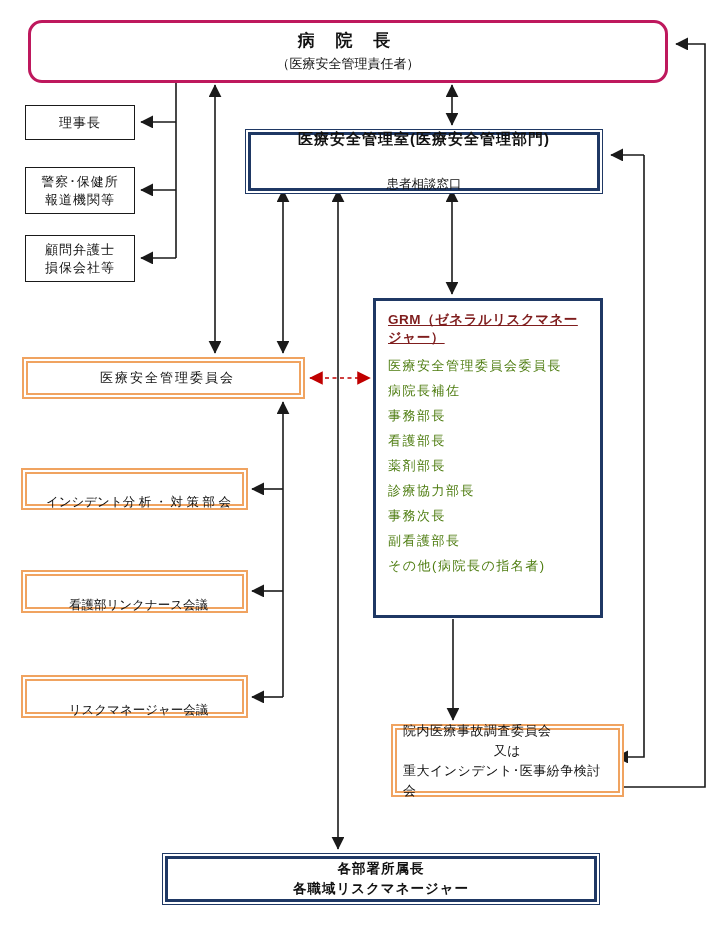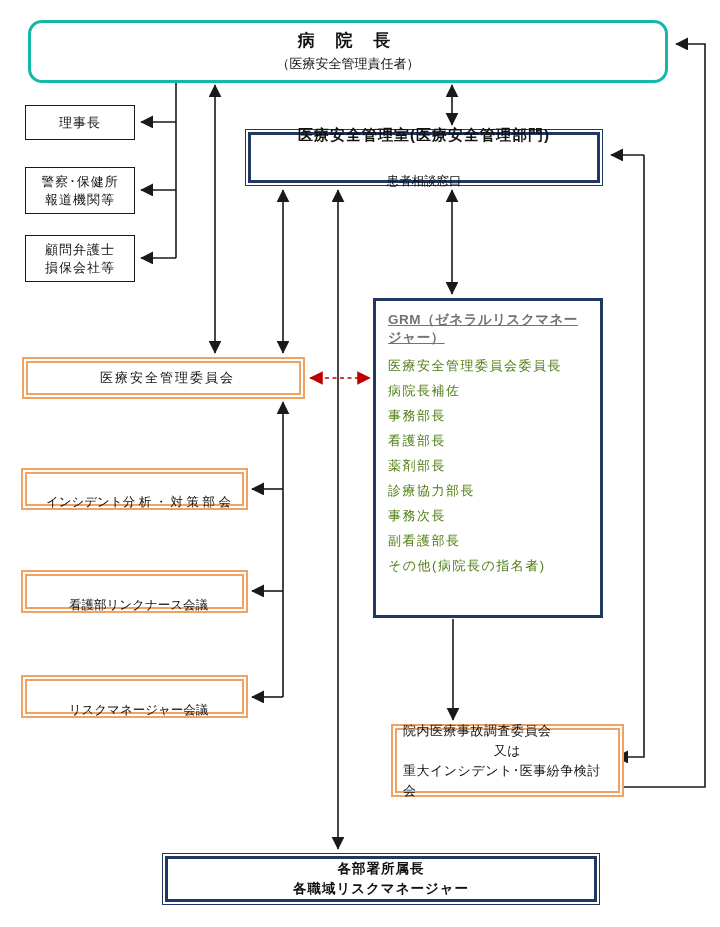--- a/index.html
+++ b/index.html
@@ -7,31 +7,31 @@
     position:relative;width:720px;height:927px;background:#fff;overflow:hidden;
     font-family:"Liberation Sans","DejaVu Sans",sans-serif;color:#111;
   }
   #wires{position:absolute;left:0;top:0;z-index:1;}
   .box{
     position:absolute;box-sizing:border-box;background:#fff;z-index:2;
     display:flex;flex-direction:column;justify-content:center;align-items:center;
     text-align:center;line-height:1.35;
   }
   .plain{border:1.5px solid #1a1a1a;}
-  .navy-round{border:3px solid #14b8a6;border-radius:14px;}
+  .navy-round{border:3px solid #be185d;border-radius:14px;}
   .navy-frame{border:1px solid #1f3864;box-shadow:inset 0 0 0 2px #fff,inset 0 0 0 5px #1f3864;}
   .navy-solid{border:3px solid #1f3864;}
   .orange-double{border:2px solid #f0a360;box-shadow:inset 0 0 0 2px #fff,inset 0 0 0 4px #f0a360;padding-left:8px;}
   .t-big{font-size:17px;font-weight:bold;letter-spacing:8px;}
   .t-sub{font-size:13px;margin-top:2px;}
   .t-bold{font-size:15px;font-weight:bold;letter-spacing:1px;}
   .t-norm{font-size:13px;letter-spacing:1px;}
   .t-small{font-size:12.5px;margin-top:27px;}
   .grm-inner{align-items:flex-start;text-align:left;justify-content:flex-start;padding:10px 12px;}
-  .grm-header{font-size:13.5px;font-weight:bold;text-decoration:underline;letter-spacing:0.5px;margin-bottom:6px;color:#737373;}
+  .grm-header{font-size:13.5px;font-weight:bold;text-decoration:underline;letter-spacing:0.5px;margin-bottom:6px;color:#7f1d1d;}
   .grm-member{font-size:13px;line-height:25px;letter-spacing:1.5px;color:#4d7c0f;}
   .inv-inner{align-items:flex-start;text-align:left;padding:8px 10px;justify-content:center;}
   .inv-line{font-size:13px;line-height:20px;letter-spacing:0.5px;}
   .inv-center{align-self:center;}
   .bb-line{font-size:13.5px;font-weight:bold;letter-spacing:1px;line-height:1.5;}
 </style>
 </head>
 <body>
 
 <div id="canvas">
@@ -94,21 +94,21 @@
   </div>
   <div class="box plain" style="left:25px;top:167px;width:110px;height:47px;">
     <div class="t-norm">警察･保健所</div>
     <div class="t-norm">報道機関等</div>
   </div>
   <div class="box plain" style="left:25px;top:235px;width:110px;height:47px;">
     <div class="t-norm">顧問弁護士</div>
     <div class="t-norm">損保会社等</div>
   </div>
 
-  <div class="box navy-frame" style="left:245px;top:129px;width:358px;height:57px;">
+  <div class="box navy-frame" style="left:245px;top:129px;width:358px;height:65px;justify-content:flex-end;">
     <div class="t-bold">医療安全管理室(医療安全管理部門)</div>
     <div class="t-small">患者相談窓口</div>
   </div>
 
   <div class="box navy-solid grm-inner" style="left:373px;top:298px;width:230px;height:320px;">
     <div class="grm-header">GRM（ゼネラルリスクマネージャー）</div>
     <div class="grm-member">医療安全管理委員会委員長</div>
     <div class="grm-member">病院長補佐</div>
     <div class="grm-member">事務部長</div>
     <div class="grm-member">看護部長</div>

